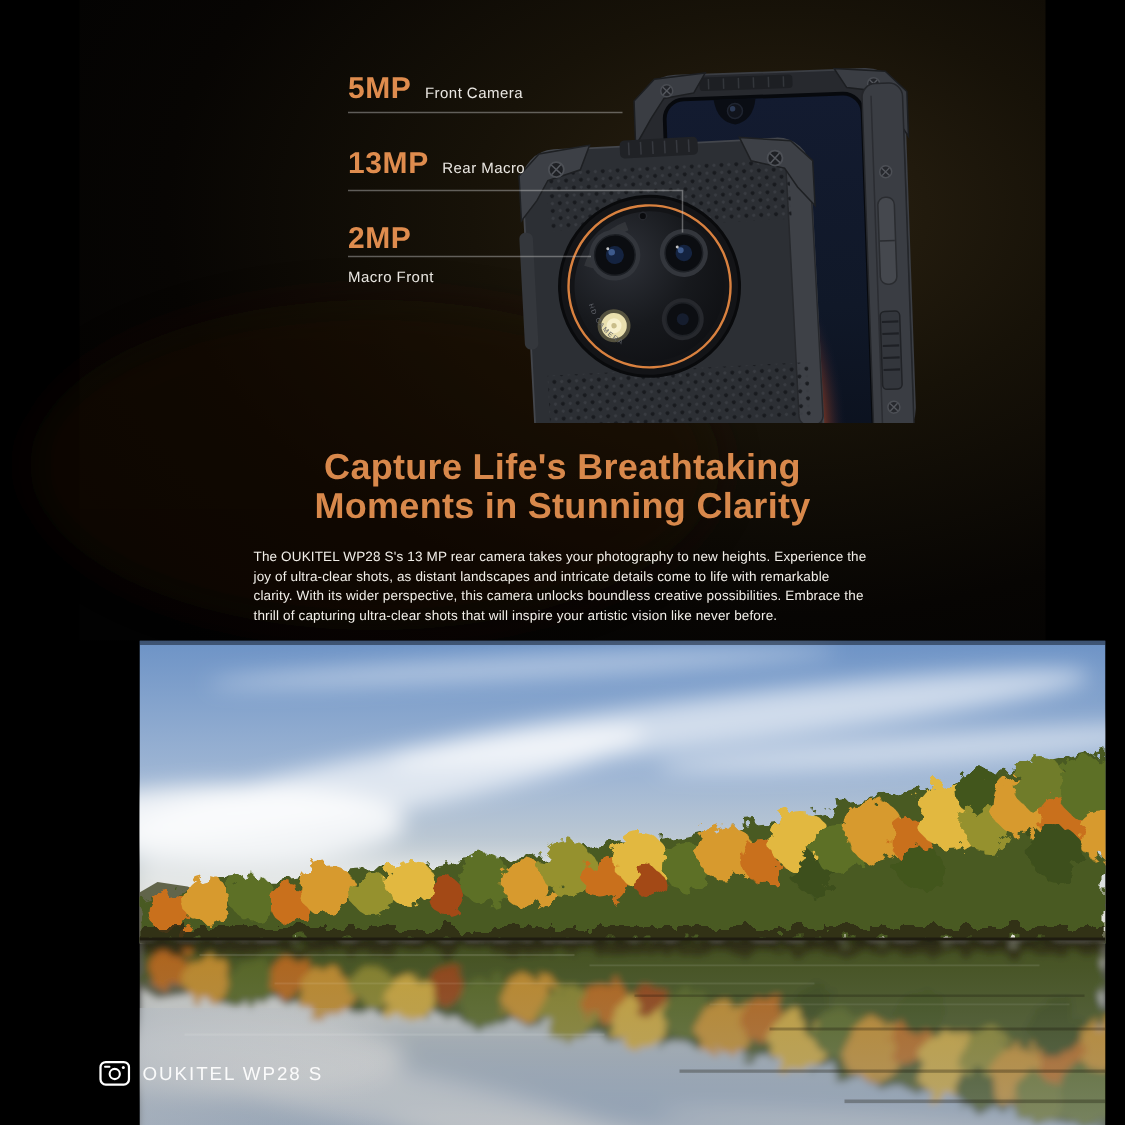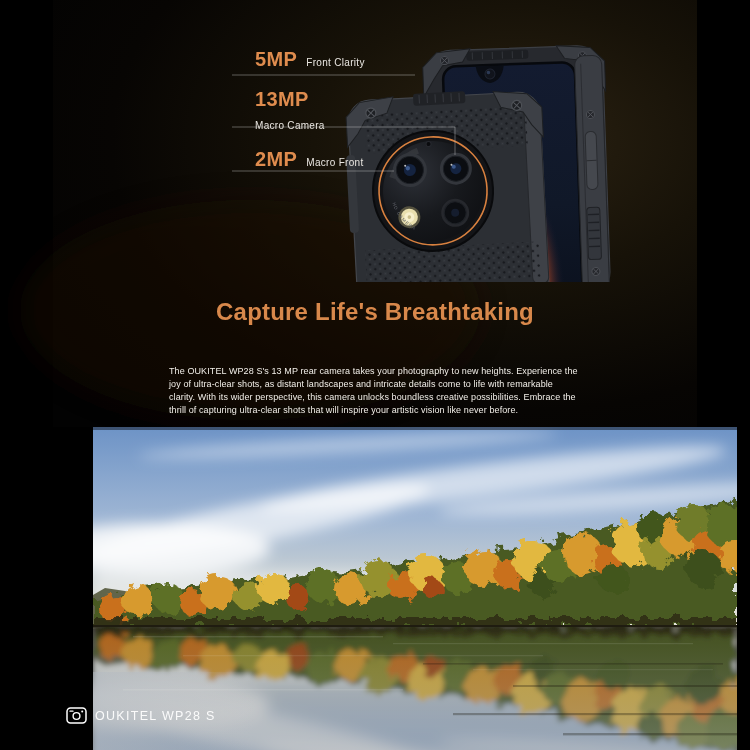--- a/index.html
+++ b/index.html
@@ -3,21 +3,21 @@
 <meta charset="utf-8">
 <style>
   html,body{margin:0;padding:0;background:#000;}
   *{box-sizing:border-box;}
   .canvas{
     position:relative;width:750px;height:750px;background:#000;overflow:hidden;
     font-family:"Liberation Sans",sans-serif;
   }
   .hero{position:absolute;left:0;top:0;width:750px;height:427px;}
   .hero-svg{position:absolute;left:0;top:0;}
-  .spec{position:absolute;left:232px;display:flex;align-items:baseline;gap:9px;z-index:3;margin-left:23px;}
+  .spec{position:absolute;left:232px;display:flex;align-items:baseline;gap:9px;z-index:3;}
   .spec-value{font-size:20px;font-weight:700;color:#df8c4e;letter-spacing:.4px;}
   .spec-label{font-size:10px;font-weight:500;color:#eae7e2;letter-spacing:.3px;}
   .headline{position:absolute;left:53px;top:299px;width:644px;text-align:center;z-index:3;
     color:#d8884b;font-size:24px;font-weight:700;line-height:26px;letter-spacing:.2px;}
   .body-copy{position:absolute;left:169px;top:356px;width:412px;text-align:left;z-index:3;
     color:#f2efe9;font-size:9px;font-weight:500;line-height:13px;letter-spacing:.1px;}
   .photo{position:absolute;left:53px;top:427px;width:644px;height:323px;margin:0;padding-left:40px;}
   .watermark{position:absolute;left:13px;bottom:26px;display:flex;align-items:center;gap:8px;}
   .watermark-text{color:rgba(255,255,255,.93);font-size:12.5px;font-weight:500;letter-spacing:1.3px;}
 </style>
@@ -191,33 +191,34 @@
 
       <g stroke="rgba(205,205,205,0.42)" stroke-width="1" fill="none">
         <path d="M232,75 H415"></path>
         <path d="M232,127 H455 V155"></path>
         <path d="M232,171 H394"></path>
       </g>
     </svg>
 
     <div class="spec" style="top:48px;">
       <span class="spec-value">5MP</span>
-      <span class="spec-label">Front Clarity</span>
-    </div>
-    <div class="spec" style="top:88px;flex-direction:column;">
+      <span class="spec-label">Front Camera</span>
+    </div>
+    <div class="spec" style="top:98px;">
       <span class="spec-value">13MP</span>
-      <span class="spec-label">Macro Camera</span>
-    </div>
-    <div class="spec" style="top:148px;">
+      <span class="spec-label">Rear Macro</span>
+    </div>
+    <div class="spec" style="top:148px;flex-direction:column;">
       <span class="spec-value">2MP</span>
       <span class="spec-label">Macro Front</span>
     </div>
 
     <div class="headline">
       <div>Capture Life's Breathtaking</div>
+      <div>Moments in Stunning Clarity</div>
     </div>
     <p class="body-copy">The OUKITEL WP28 S's 13 MP rear camera takes your photography to new heights. Experience the joy of ultra-clear shots, as distant landscapes and intricate details come to life with remarkable clarity. With its wider perspective, this camera unlocks boundless creative possibilities. Embrace the thrill of capturing ultra-clear shots that will inspire your artistic vision like never before.</p>
   </section>
 
   <figure class="photo">
     <svg width="644" height="323" viewBox="0 0 644 323">
       <defs>
         <linearGradient id="skyGrad" x1="0" y1="0" x2="0" y2="1">
           <stop offset="0" stop-color="#6d93c6"></stop>
           <stop offset="0.45" stop-color="#9fb6d4"></stop>

